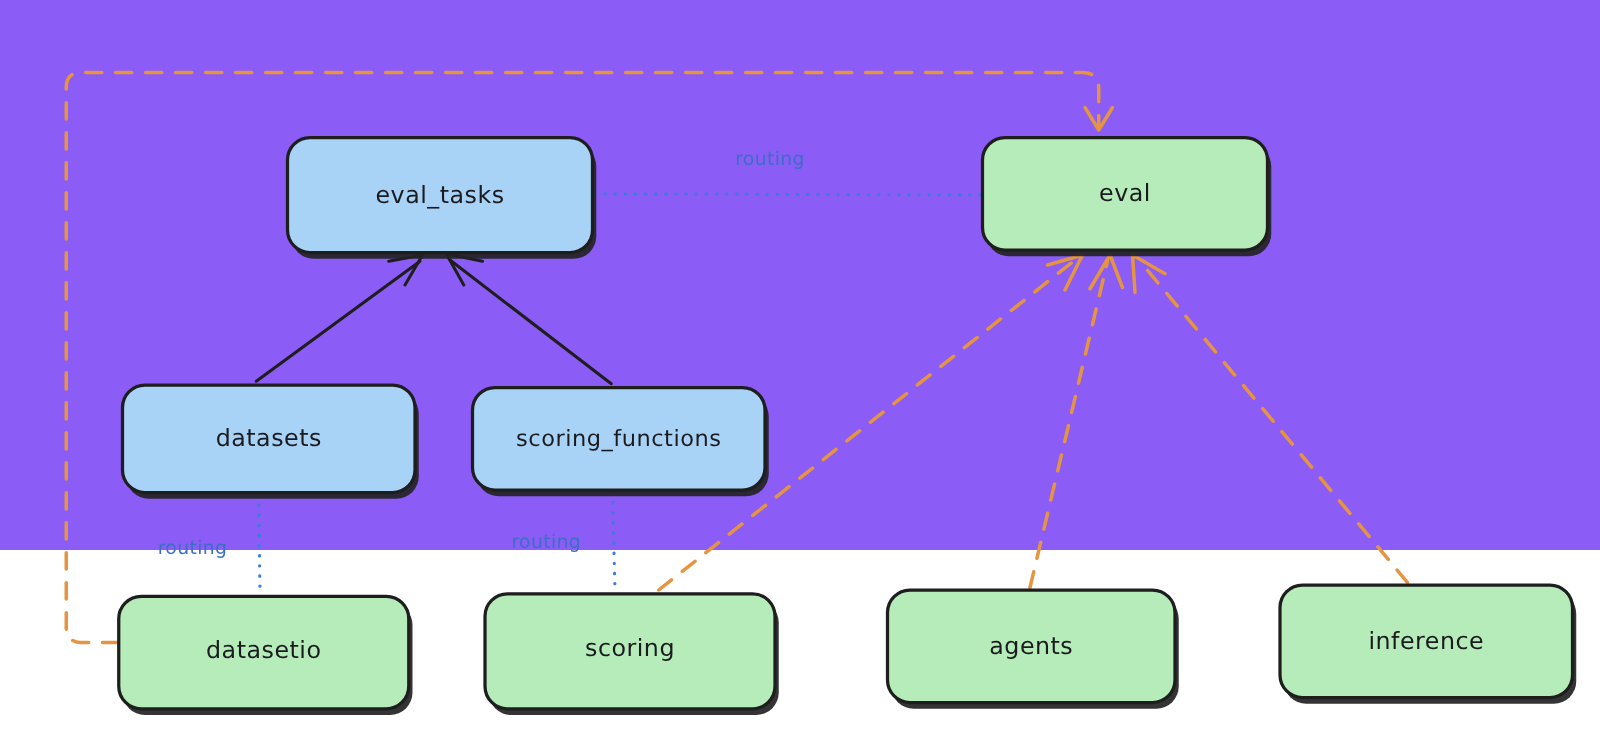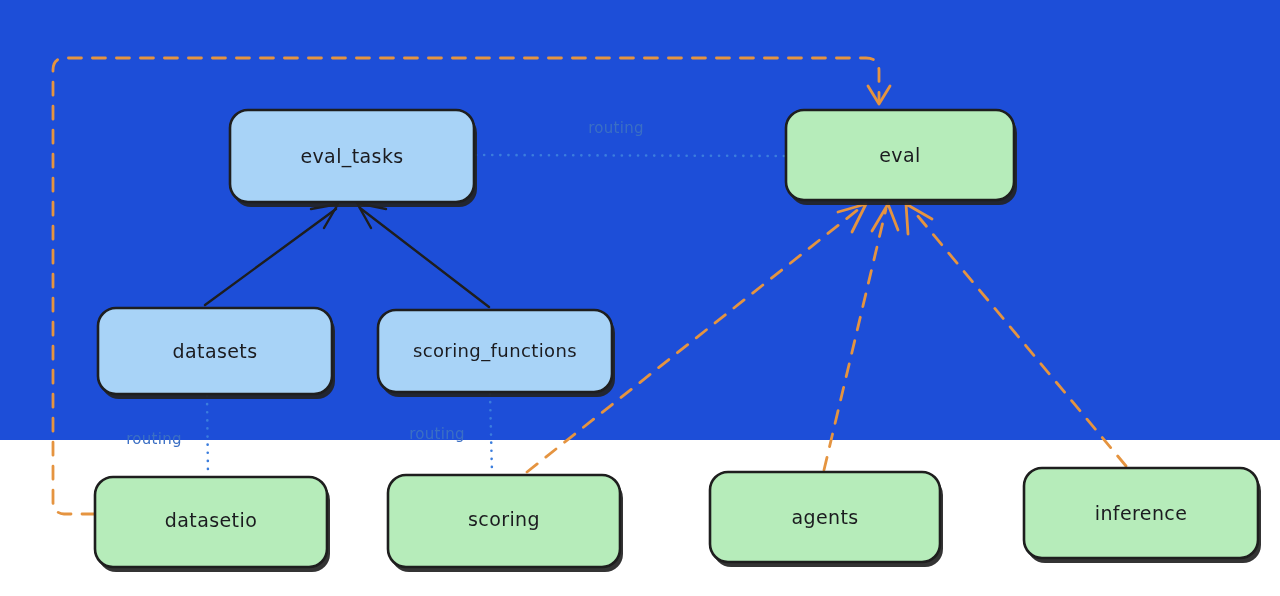--- a/index.html
+++ b/index.html
@@ -10,21 +10,21 @@
   body {
     width: 1280px;
     height: 596px;
     overflow: hidden;
     font-family: "DejaVu Sans", sans-serif;
   }
   #diagram-root {
     position: relative;
     width: 1280px;
     height: 440px;
-    background: #1d4ed8;
+    background: #8b5cf6;
   }
   svg#diagram-canvas {
     position: absolute;
     top: 0;
     left: 0;
     width: 1280px;
     height: 596px;
     display: block;
   }
   .node-label {

